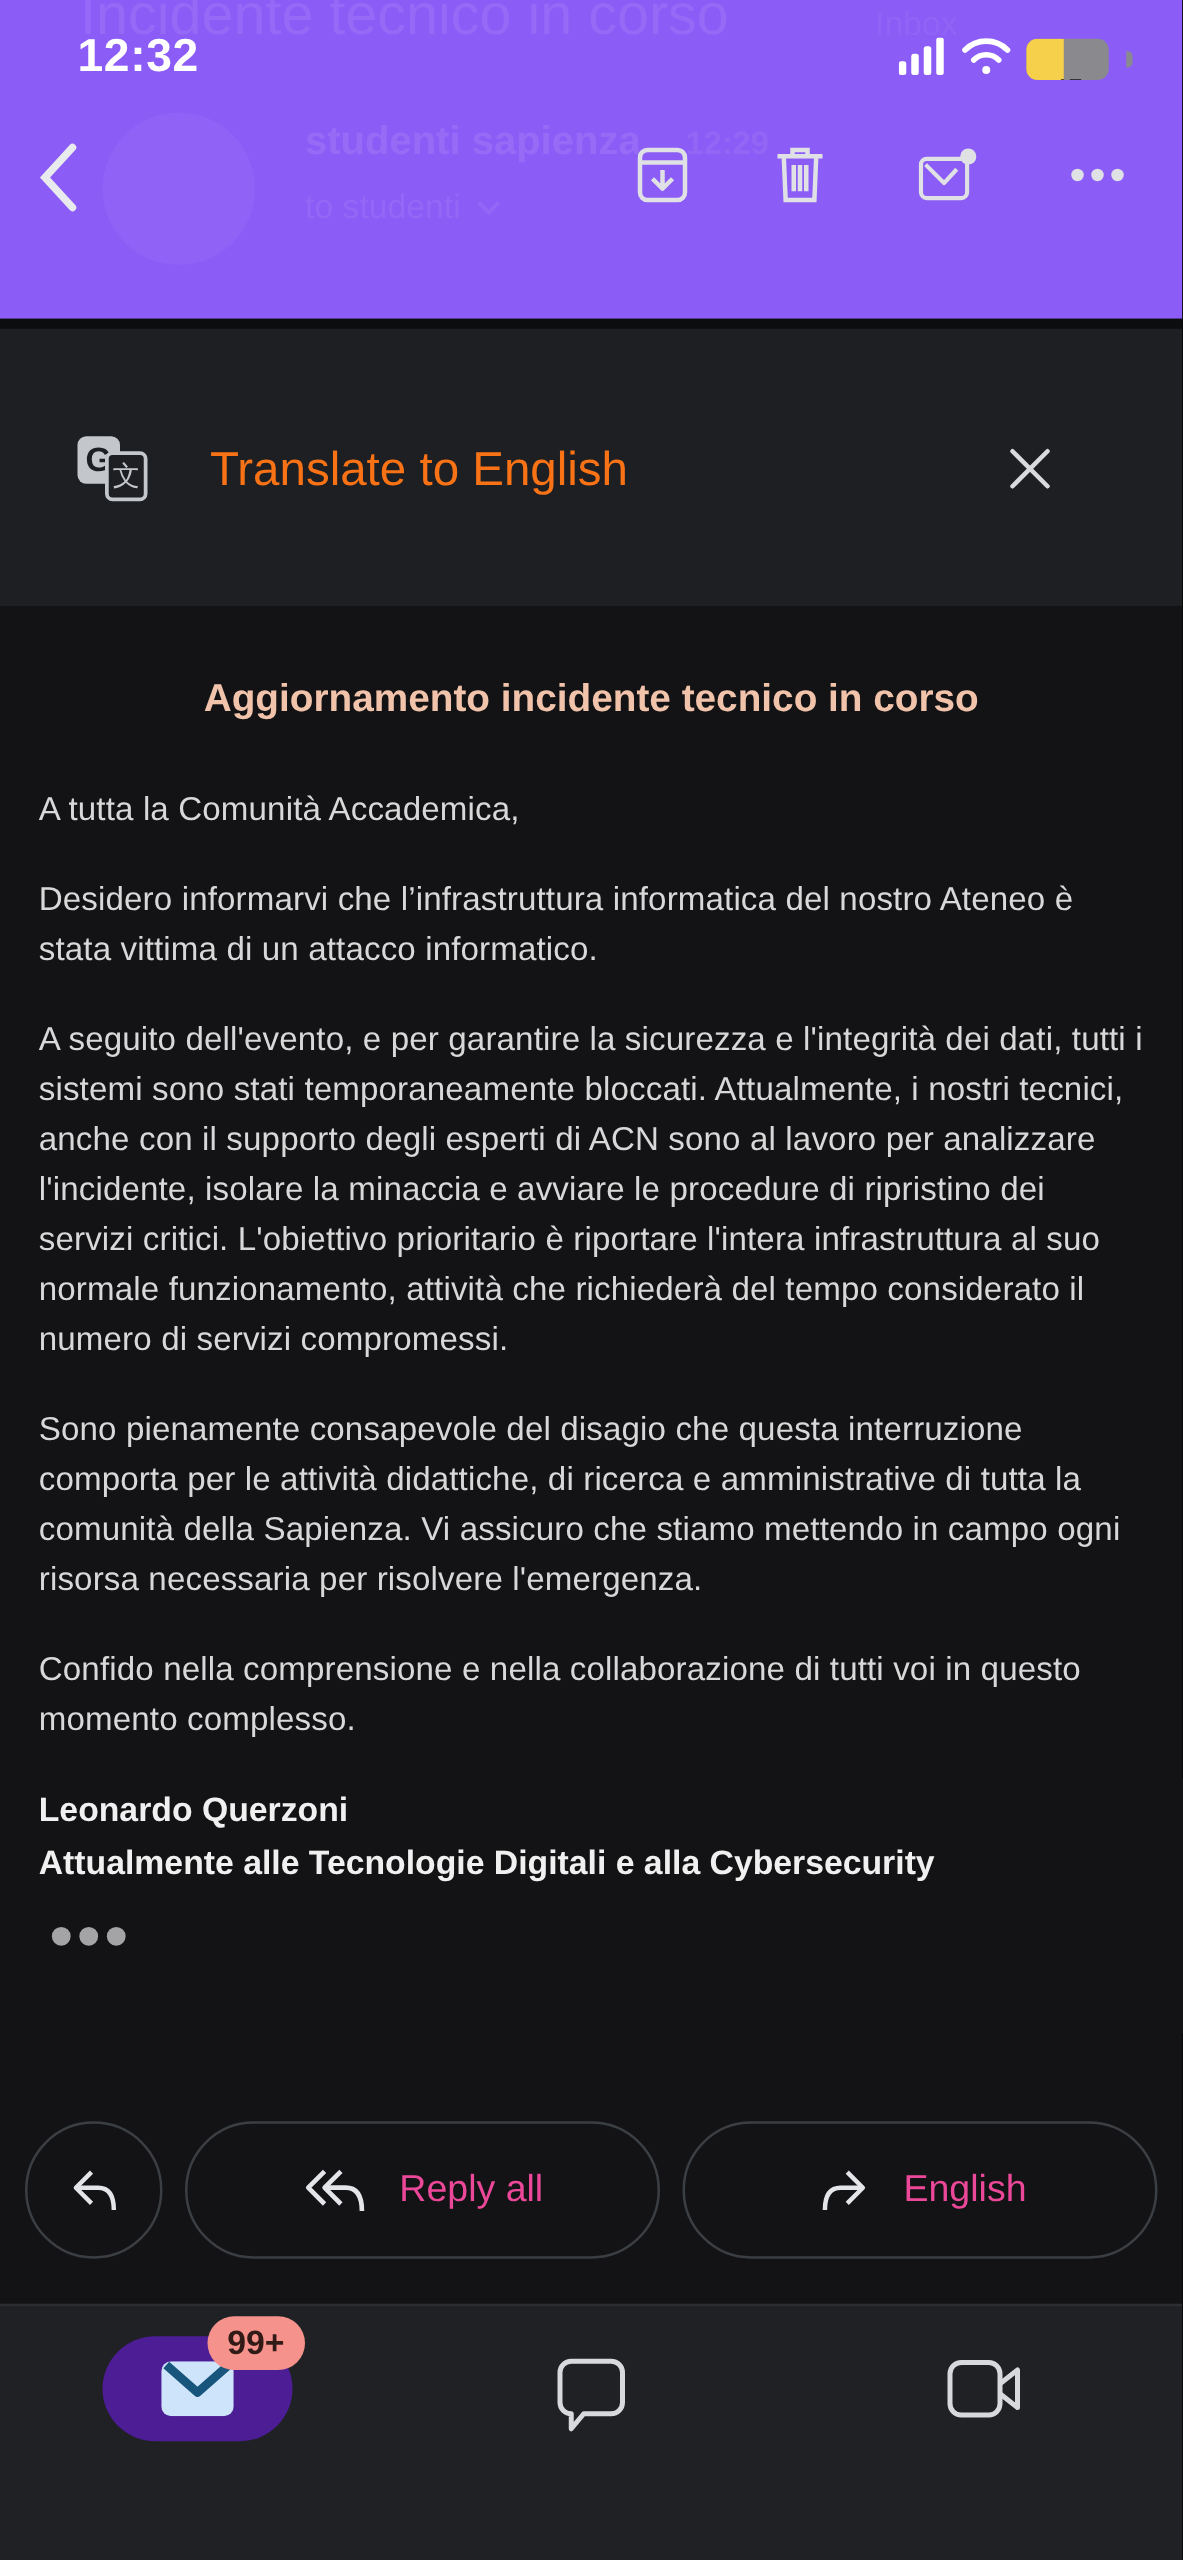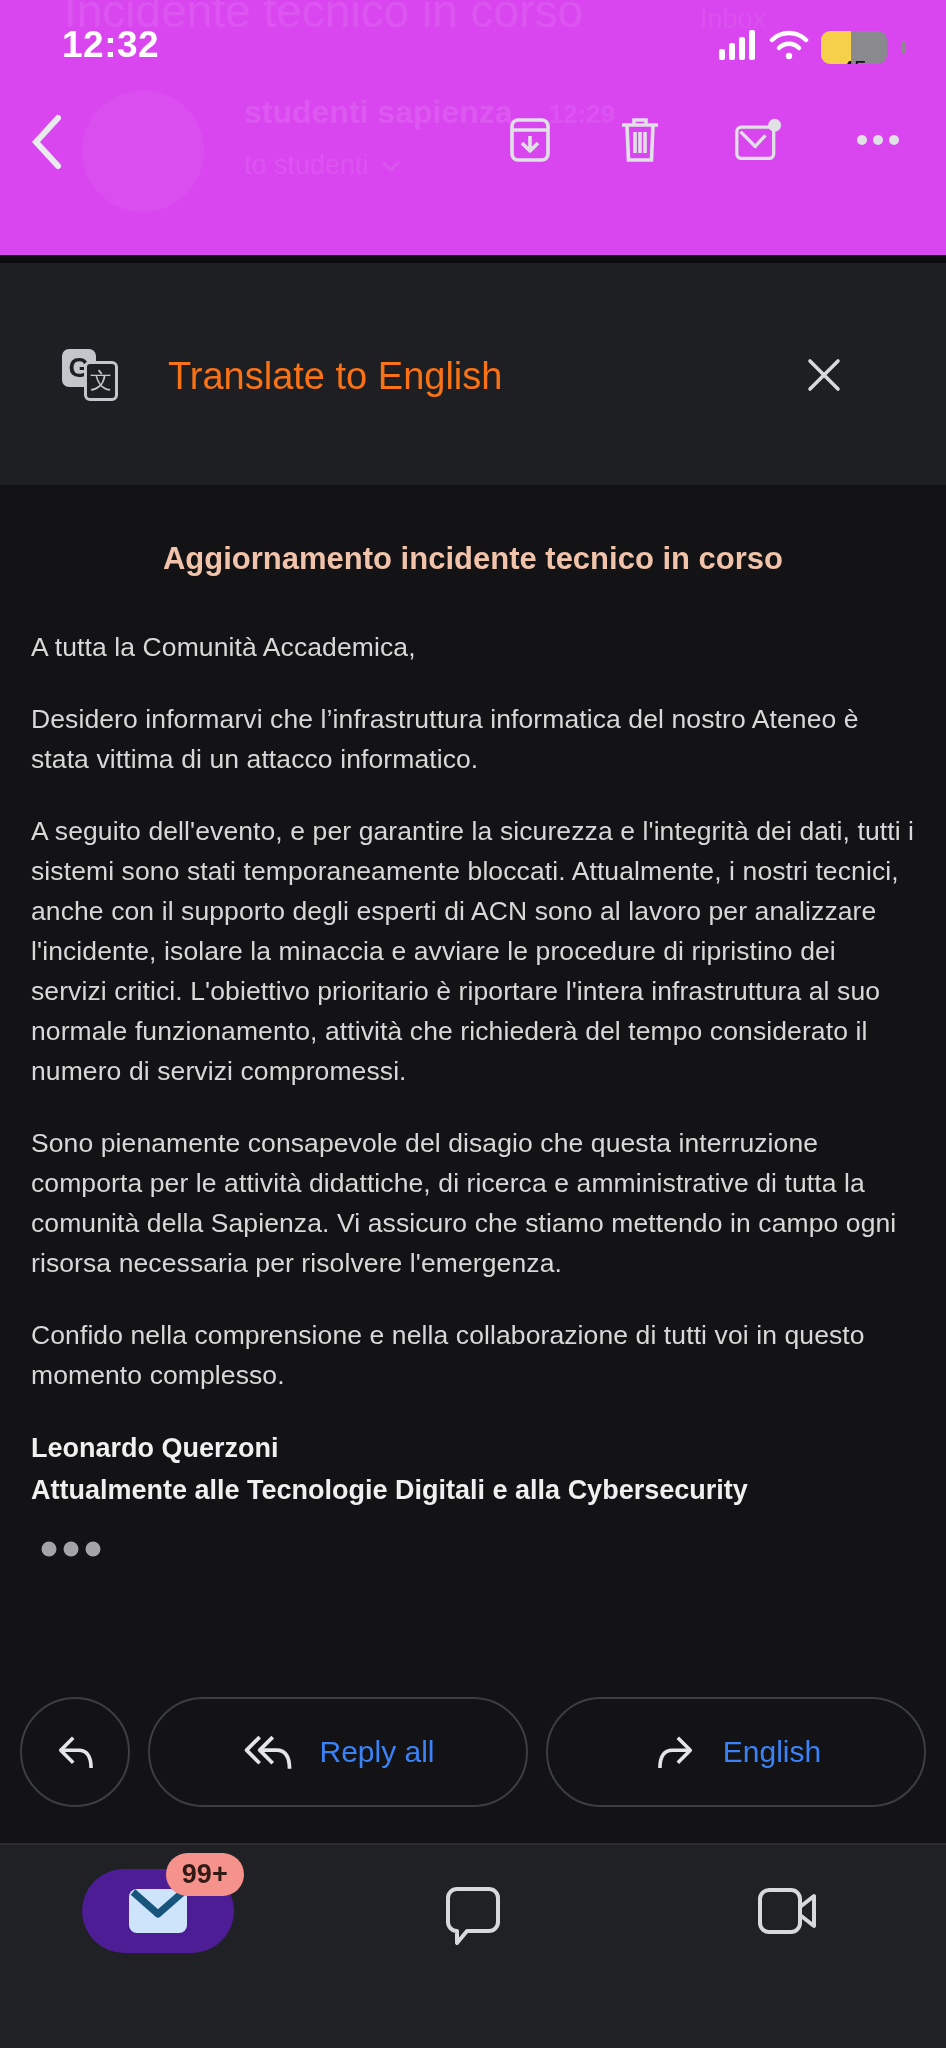--- a/index.html
+++ b/index.html
@@ -1,20 +1,20 @@
 <!DOCTYPE html>
 <html><head>
 <meta charset="utf-8">
 <style>
   html,body{margin:0;padding:0;background:#000;}
   .screen{position:relative;width:946px;height:2048px;background:#0c0d0e;overflow:hidden;
           font-family:"Liberation Sans",sans-serif;-webkit-font-smoothing:antialiased;}
 
   
-  .header{position:absolute;top:0;left:0;width:946px;height:255px;background:#d946ef;overflow:hidden;}
+  .header{position:absolute;top:0;left:0;width:946px;height:255px;background:#8b5cf6;overflow:hidden;}
   .faint-subject{position:absolute;left:64px;top:-16px;font-size:46px;font-weight:500;
                  color:rgba(255,255,255,0.085);white-space:nowrap;}
   .faint-inbox{position:absolute;left:700px;top:4px;font-size:27px;color:rgba(255,255,255,0.055);}
   .status-time{position:absolute;left:62px;top:24px;font-size:37px;font-weight:700;color:#ffffff;letter-spacing:.5px;}
   .status-icons{position:absolute;right:40px;top:30px;display:flex;align-items:center;gap:12px;}
   .battery{position:relative;width:66px;height:33px;border-radius:9px;background:#8a8a8e;overflow:hidden;}
   .battery-fill{position:absolute;left:0;top:0;bottom:0;width:46%;background:#f7d04b;}
   .battery-num{position:absolute;inset:0;display:flex;align-items:center;justify-content:center;
                font-size:23px;font-weight:400;color:#121212;margin-top:40px;}
   .battery-nub{width:5px;height:13px;background:#8a8a8e;border-radius:0 4px 4px 0;margin-left:2px;}
@@ -50,21 +50,21 @@
          padding:0 31px;box-sizing:border-box;color:#d8d8d8;}
   .email-title{margin:0;padding-top:54px;font-size:31px;line-height:40px;font-weight:700;color:#f1c3ab;text-align:center;}
   .email p{margin:32px 0 0 0;font-size:26.5px;line-height:40px;letter-spacing:.1px;}
   .email p.first{margin-top:48px;}
   .sig{margin-top:32px;font-size:27px;line-height:42px;font-weight:700;color:#f0f0f0;}
   .trimmed-dots{margin-top:30px;margin-left:10px;}
 
   .actions{position:absolute;left:0;right:0;top:1212px;display:flex;gap:18px;padding:0 20px 0 20px;}
   .act-btn{height:106px;border:2px solid #3b3e42;background:transparent;border-radius:55px;
            display:flex;align-items:center;justify-content:center;gap:22px;
-           color:#3b82f6;font-size:30px;font-family:"Liberation Sans",sans-serif;}
+           color:#ec4899;font-size:30px;font-family:"Liberation Sans",sans-serif;}
   .act-circle{width:106px;flex:0 0 auto;}
   .act-pill{flex:1 1 0;}
 
   
   .nav{position:absolute;top:1843px;left:0;width:946px;height:205px;background:#1f2124;
        border-top:2px solid #2b2d30;box-sizing:border-box;display:flex;}
   .nav-tab{flex:1 1 0;display:flex;justify-content:center;align-items:flex-start;padding-top:24px;}
   .mail-pill{position:relative;width:152px;height:84px;border-radius:42px;background:#4c1d95;
              display:flex;align-items:center;justify-content:center;}
   .mail-badge{position:absolute;top:-16px;right:-10px;background:#f5928b;color:#321a17;

